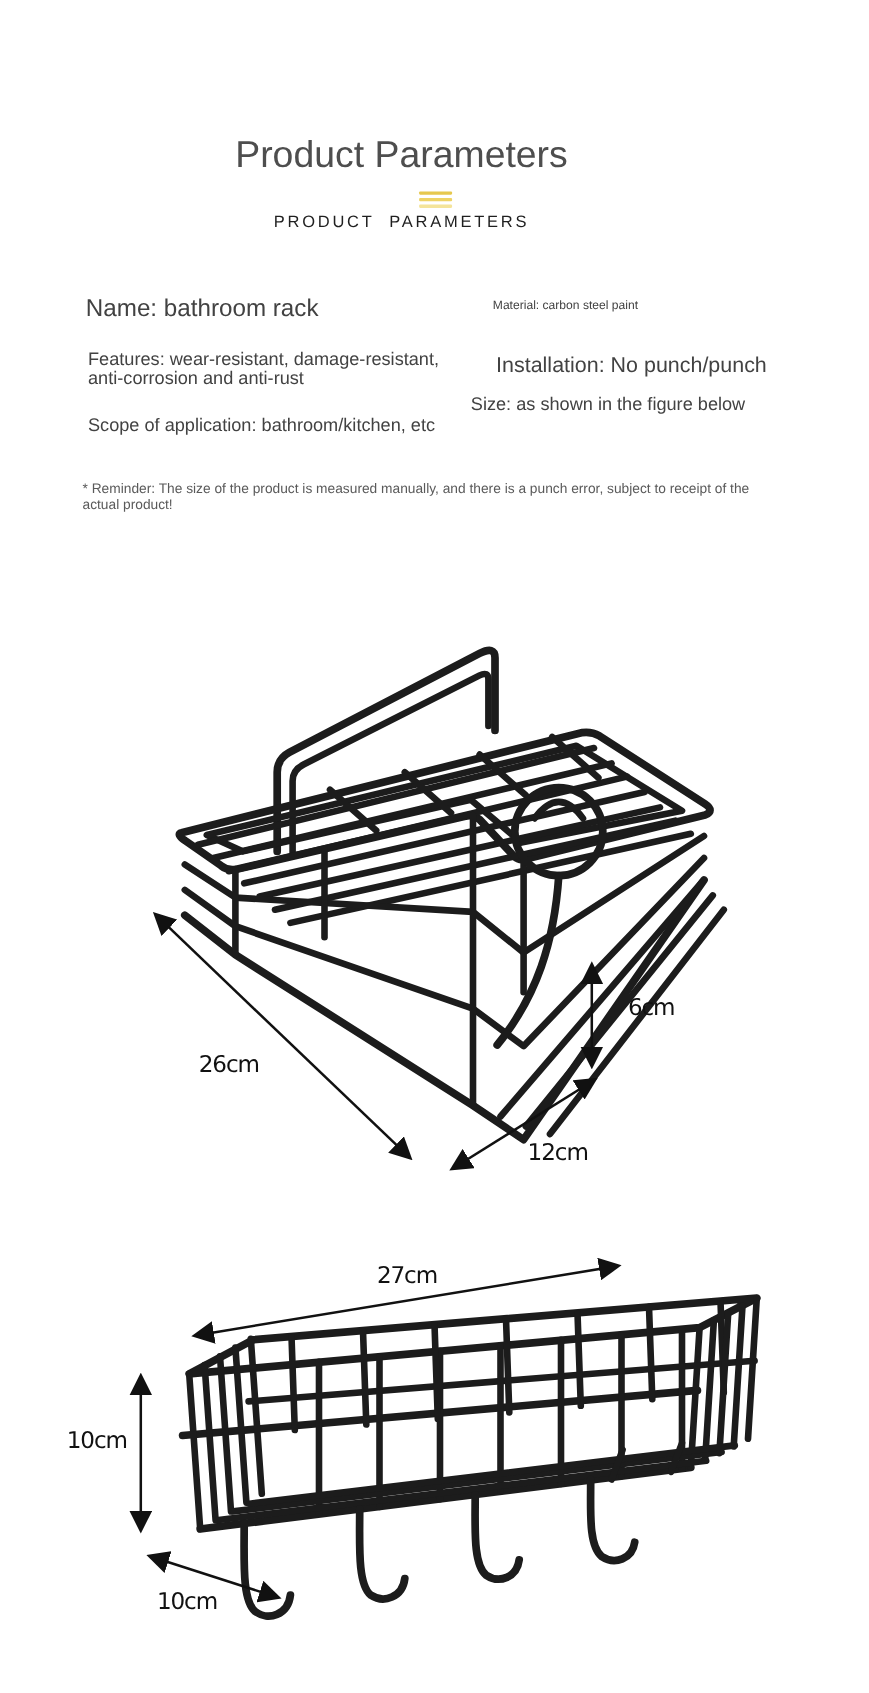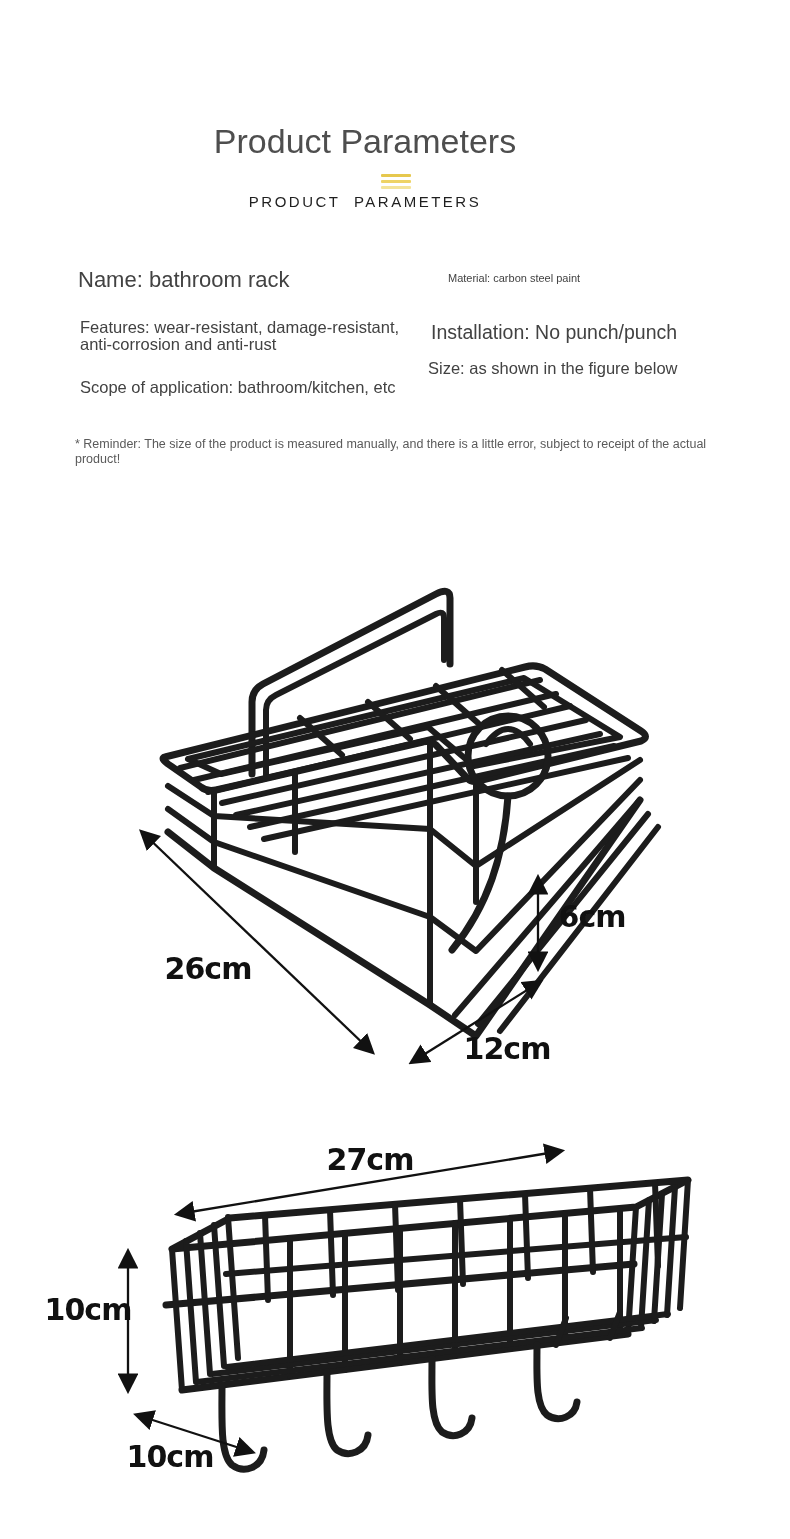--- a/index.html
+++ b/index.html
@@ -9,25 +9,25 @@
   .page-title{left:0;right:0;top:122px;text-align:center;font-size:34px;color:#4e4e4e;}
   .divider{left:381px;top:174px;width:30px;}
   .divider .bar{height:3px;border-radius:1px;margin-bottom:3px;}
   .subtitle{left:0;right:0;top:193px;text-align:center;font-size:15px;color:#1f1f1f;
             letter-spacing:2.5px;word-spacing:7px;}
   .spec{color:#424242;white-space:nowrap;}
   .spec-name{left:78px;top:267px;font-size:22px;}
   .spec-features{left:80px;top:319px;font-size:16.5px;line-height:17px;width:338px;white-space:normal;}
   .spec-scope{left:80px;top:378px;font-size:16.5px;}
   .spec-material{left:448px;top:272px;font-size:11px;}
-  .spec-install{left:431px;top:321px;font-size:19.5px;}
+  .spec-install{left:451px;top:321px;font-size:19.5px;}
   .spec-size{left:428px;top:359px;font-size:16.5px;}
   .reminder{left:75px;top:437px;width:632px;font-size:12.5px;line-height:14.5px;color:#5a5a5a;}
-  .dim{transform:translate(-50%,-50%);font-family:"DejaVu Sans",sans-serif;font-weight:bold;
-       font-size:30px;letter-spacing:-1px;color:#111;white-space:nowrap;}
+  .dim{transform:translate(-50%,-50%);font-family:"DejaVu Sans",sans-serif;font-weight:normal;
+       font-size:21px;letter-spacing:-1px;color:#111;white-space:nowrap;}
   svg{position:absolute;left:0;}
   .wire{fill:none;stroke:#1c1c1c;stroke-width:7;stroke-linecap:round;stroke-linejoin:round;}
   .wire-thin{fill:none;stroke:#1c1c1c;stroke-width:6;stroke-linecap:round;stroke-linejoin:round;}
   .dimline{fill:none;stroke:#111;stroke-width:2.3;}
 </style>
 </head>
 <body>
 
 <div class="page">
 
@@ -41,21 +41,21 @@
 
   <div class="abs subtitle">PRODUCT PARAMETERS</div>
 
   <div class="abs spec spec-name">Name: bathroom rack</div>
   <div class="abs spec spec-scope">Scope of application: bathroom/kitchen, etc</div>
   <div class="abs spec spec-features">Features: wear-resistant, damage-resistant, anti-corrosion and anti-rust</div>
   <div class="abs spec spec-material">Material: carbon steel paint</div>
   <div class="abs spec spec-install">Installation: No punch/punch</div>
   <div class="abs spec spec-size">Size: as shown in the figure below</div>
 
-  <div class="abs reminder">* Reminder: The size of the product is measured manually, and there is a little error, subject to receipt of the actual product!</div>
+  <div class="abs reminder">* Reminder: The size of the product is measured manually, and there is a punch error, subject to receipt of the actual product!</div>
 
   <svg style="top:550px" width="790" height="540" viewBox="0 550 790 540">
     <defs>
       <marker id="ah1" viewBox="0 0 10 10" refX="8" refY="5" markerWidth="9" markerHeight="9" orient="auto-start-reverse">
           <path d="M0,0 L10,5 L0,10 Z" fill="#111"></path>
         </marker>
     </defs>
     <g>
 
       <path class="wire" d="M252,774 L252,702 Q252,690 263,684 L436,594 Q450,587 450,598 L450,664"></path>

